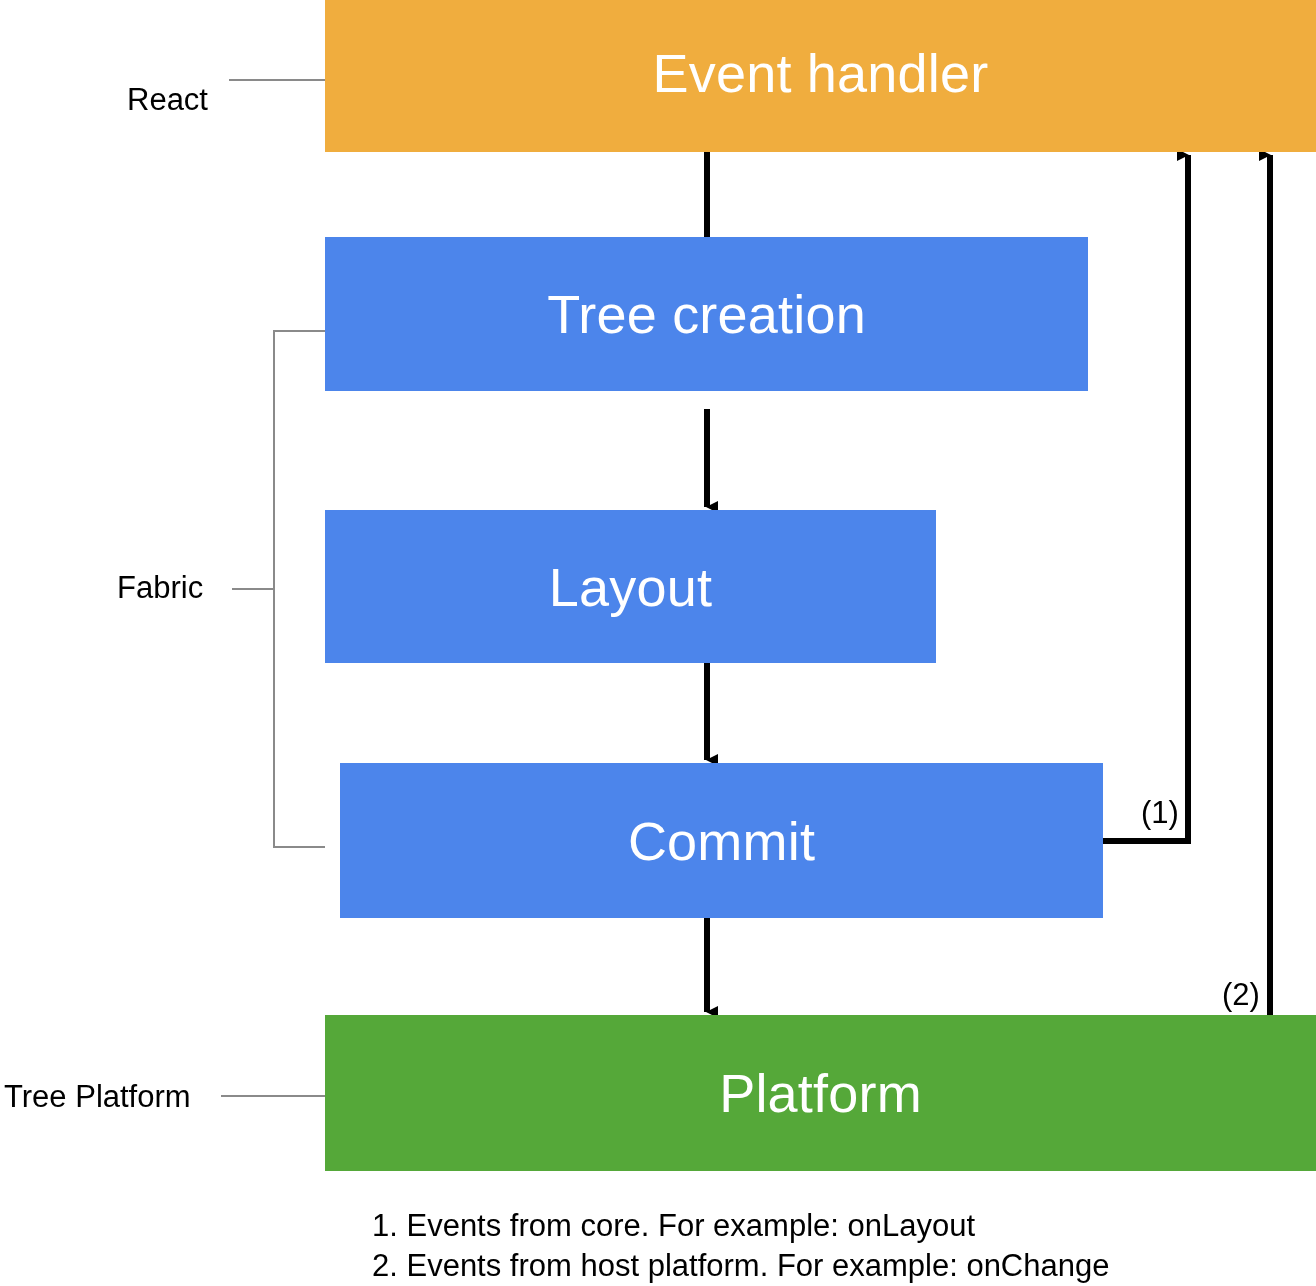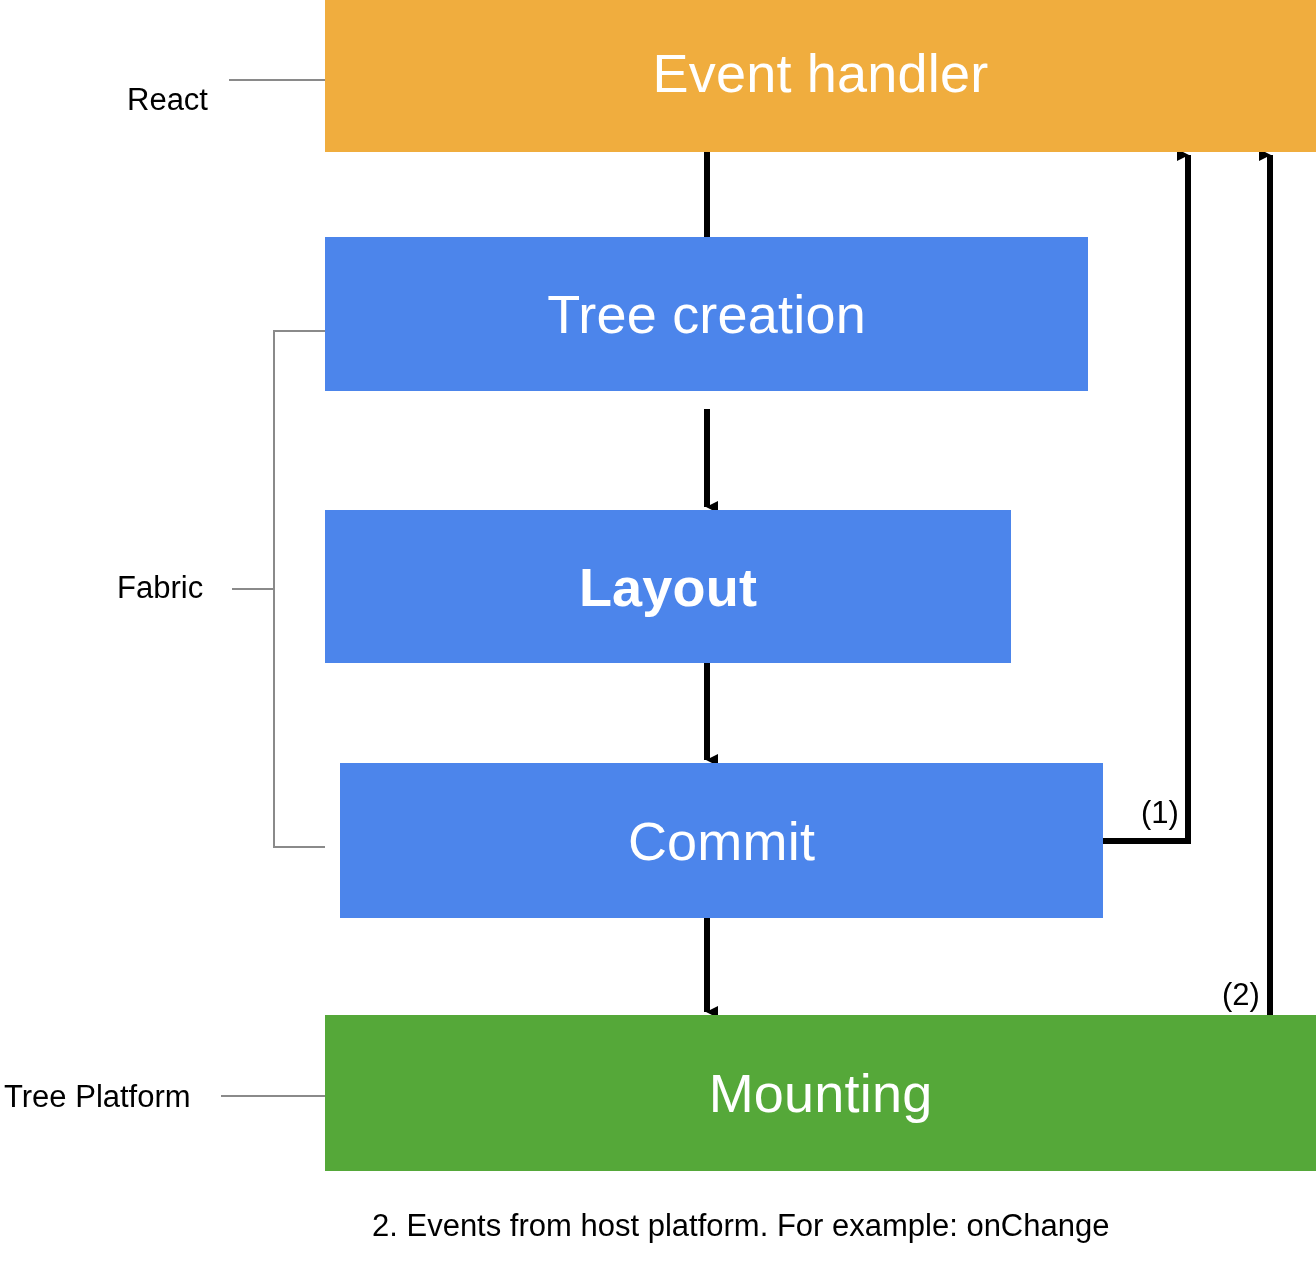--- a/index.html
+++ b/index.html
@@ -44,23 +44,22 @@
   }
   #box-tree-creation {
     left: 325px;
     top: 237px;
     width: 763px;
     height: 154px;
   }
   #box-layout {
     left: 325px;
     top: 510px;
-    width: 686px;
+    width: 611px;
     height: 153px;
-    font-weight: bold;
   }
   #box-commit {
     left: 340px;
     top: 763px;
     width: 763px;
     height: 155px;
   }
   #box-mounting {
     left: 325px;
     top: 1015px;
@@ -160,30 +159,31 @@
 
   <div class="node-box" id="box-layout" style="background: rgb(76, 133, 235); color: rgb(255, 255, 255);">
     <span>Layout</span>
   </div>
 
   <div class="node-box" id="box-commit" style="background: rgb(76, 133, 235); color: rgb(255, 255, 255);">
     <span>Commit</span>
   </div>
 
   <div class="node-box" id="box-mounting" style="background: rgb(85, 168, 57); color: rgb(255, 255, 255);">
-    <span>Mounting</span>
+    <span>Platform</span>
   </div>
 
   <div class="side-label" id="label-react">React</div>
 
   <div class="side-label" id="label-fabric">Fabric</div>
 
   <div class="side-label" id="label-host-platform">Tree Platform</div>
 
   <div class="ref-label" id="label-ref-1">(1)</div>
 
   <div class="ref-label" id="label-ref-2">(2)</div>
 
   <div id="footnotes">
+    <span class="footnote-line">1. Events from core. For example: onLayout</span>
     <span class="footnote-line">2. Events from host platform. For example: onChange</span>
   </div>
 
 </div>
 
 </body></html>

